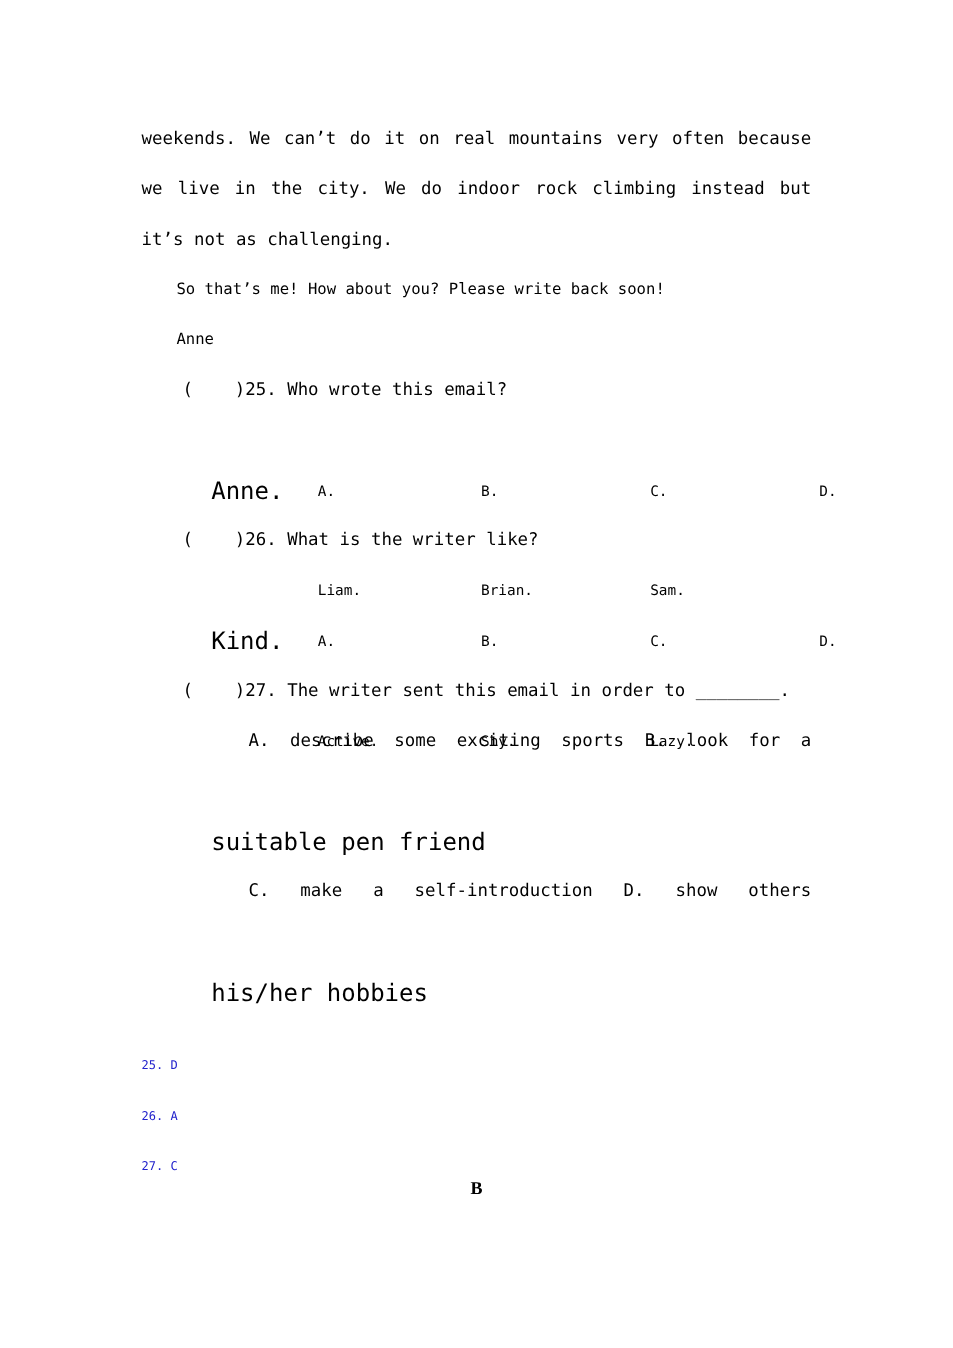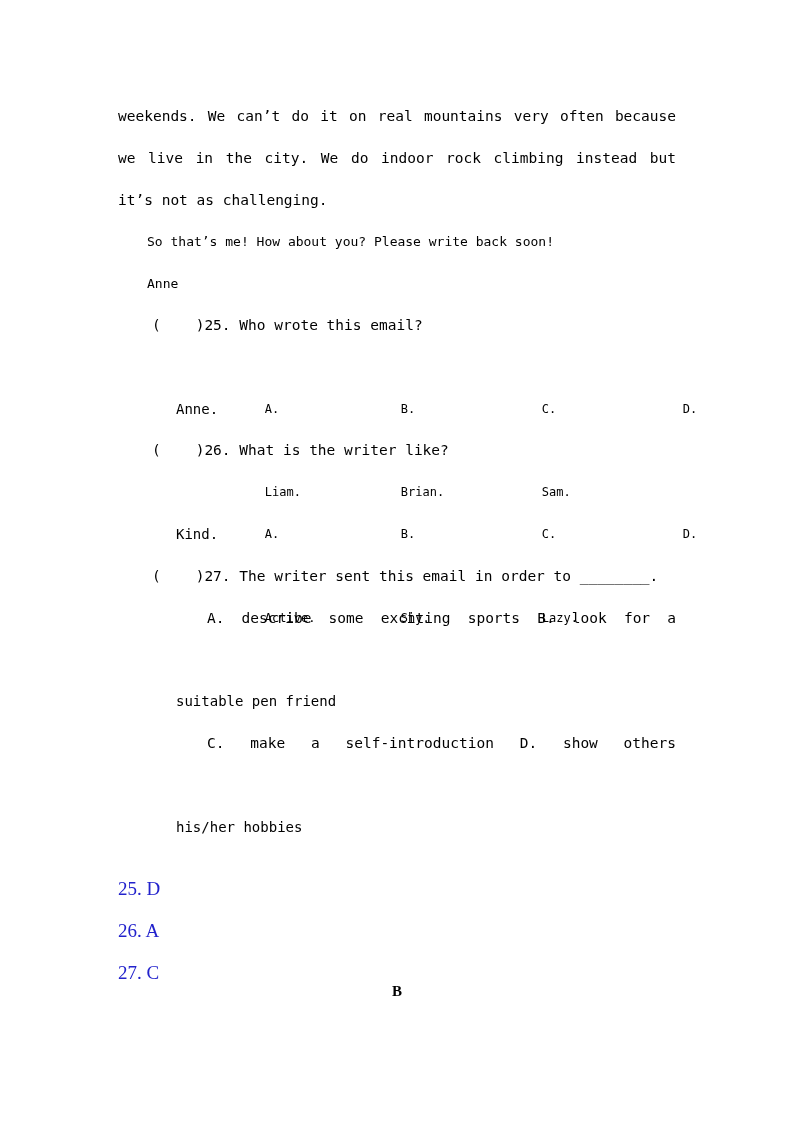--- a/index.html
+++ b/index.html
@@ -70,21 +70,21 @@
   .opt {
     position: absolute;
     white-space: pre;
     top: 0;
   }
   .opt-a { left: 89px; }
   .opt-b { left: 225px; }
   .opt-c { left: 366px; }
   .opt-d { left: 507px; }
   .wrap-line {
-    font-size: 14px;
+    font-size: 20px;
     line-height: 41.8px;
     white-space: pre;
     padding-left: 58px;
   }
 
   
   .opt-row-just {
     font-size: 14.5px;
     line-height: 41.8px;
     text-align: justify;
@@ -94,25 +94,24 @@
   .opt-row-just::after {
     content: "";
     display: inline-block;
     width: 100%;
   }
   .opt-row-just .seg-a { white-space: pre; }
   .opt-row-just .seg-b { white-space: normal; }
 
   
   .answer-line {
-    font-size: 19px;
+    font-size: 10px;
     line-height: 41.8px;
     white-space: pre;
     color: #2222cc;
-    font-family: Liberation Serif, serif;
   }
 
   
   .section-label {
     position: absolute;
     left: 0;
     width: 794px;
     text-align: center;
     font-family: "Liberation Serif", "DejaVu Serif", serif;
     font-weight: bold;

